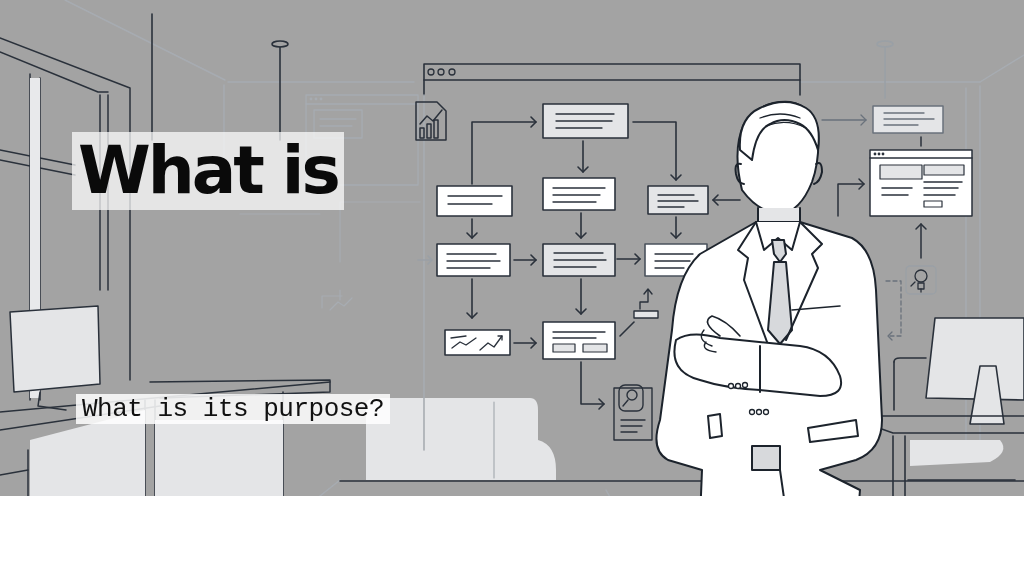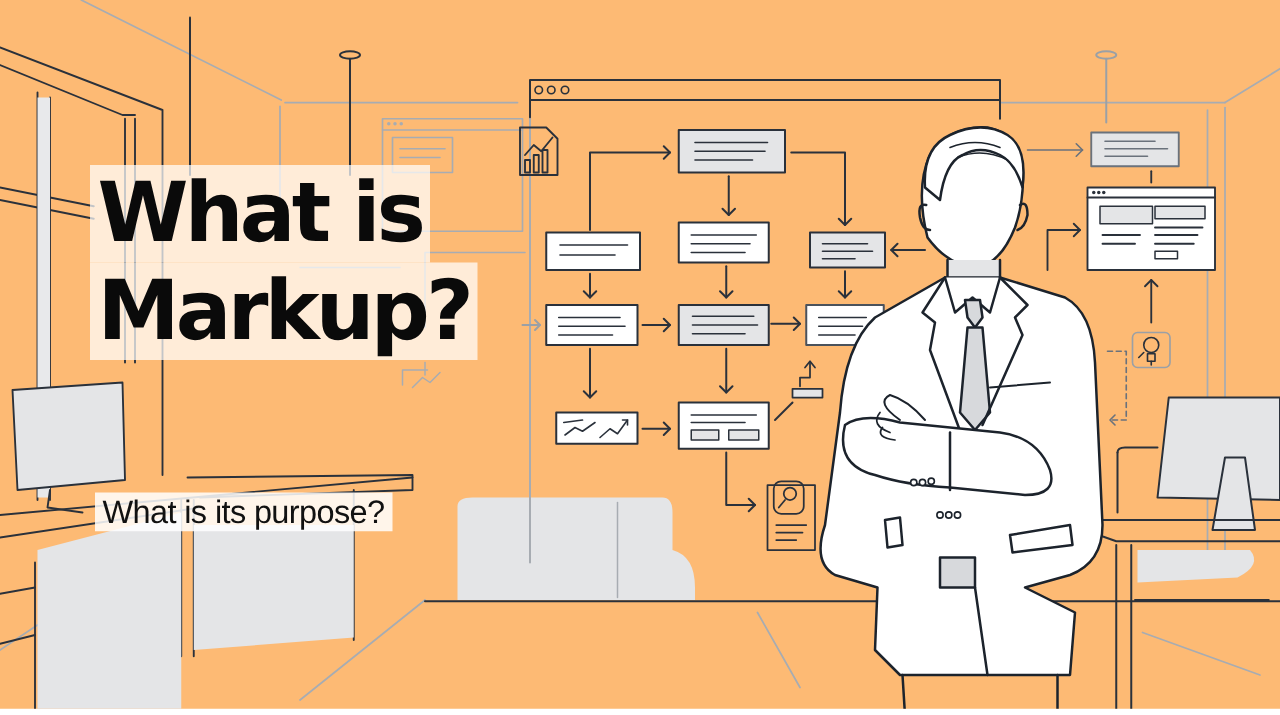--- a/index.html
+++ b/index.html
@@ -1,35 +1,35 @@
 <!DOCTYPE html>
 <html><head>
 <meta charset="utf-8">
 <style>
   html, body { margin: 0; padding: 0; }
   body { width: 1024px; height: 572px; overflow: hidden; background: #ffffff; }
-  .stage { position: relative; width: 1024px; height: 567px; overflow: hidden; background: #fdba74; }
+  .stage { position: relative; width: 1024px; height: 496px; overflow: hidden; background: #a3a3a3; }
   .scene { position: absolute; left: 0; top: 0; }
   .title-block { position: absolute; left: 72px; top: 132px; }
   .title-line {
     font-family: "DejaVu Sans", sans-serif;
     font-weight: 700;
     font-size: 66px;
     line-height: 78px;
     letter-spacing: -3px;
     color: #0a0a0a;
     background: rgba(255,255,255,0.72);
     display: inline-block;
     padding: 0 6px;
     white-space: nowrap;
   }
   .title-line-wrap { display: block; height: 78px; }
   .subtitle {
     position: absolute; left: 76px; top: 394px;
-    font-family: Liberation Sans, sans-serif;
+    font-family: Liberation Mono, monospace;
     font-weight: 400;
     font-size: 26px;
     letter-spacing: -0.5px;
     color: #111111;
     background: rgba(255,255,255,0.85);
     padding: 0 6px;
     white-space: nowrap;
   }
 </style>
 </head>
@@ -327,16 +327,15 @@
         <circle cx="738" cy="386" r="2.5"></circle>
         <circle cx="745" cy="385" r="2.5"></circle>
       <circle cx="752" cy="412" r="2.5"></circle>
         <circle cx="759" cy="412" r="2.5"></circle>
         <circle cx="766" cy="412" r="2.5"></circle>
     </g>
   </svg>
 
   <div class="title-block">
     <span class="title-line-wrap"><span class="title-line">What is</span></span>
-    <span class="title-line-wrap"><span class="title-line">Markup?</span></span>
   </div>
   <div class="subtitle">What is its purpose?</div>
 </div>
 
 </body></html>

